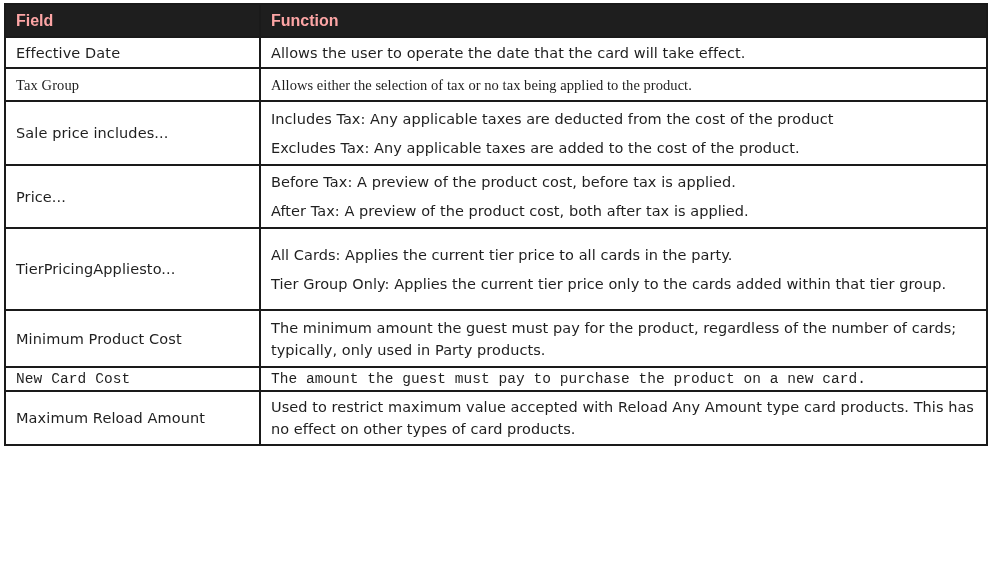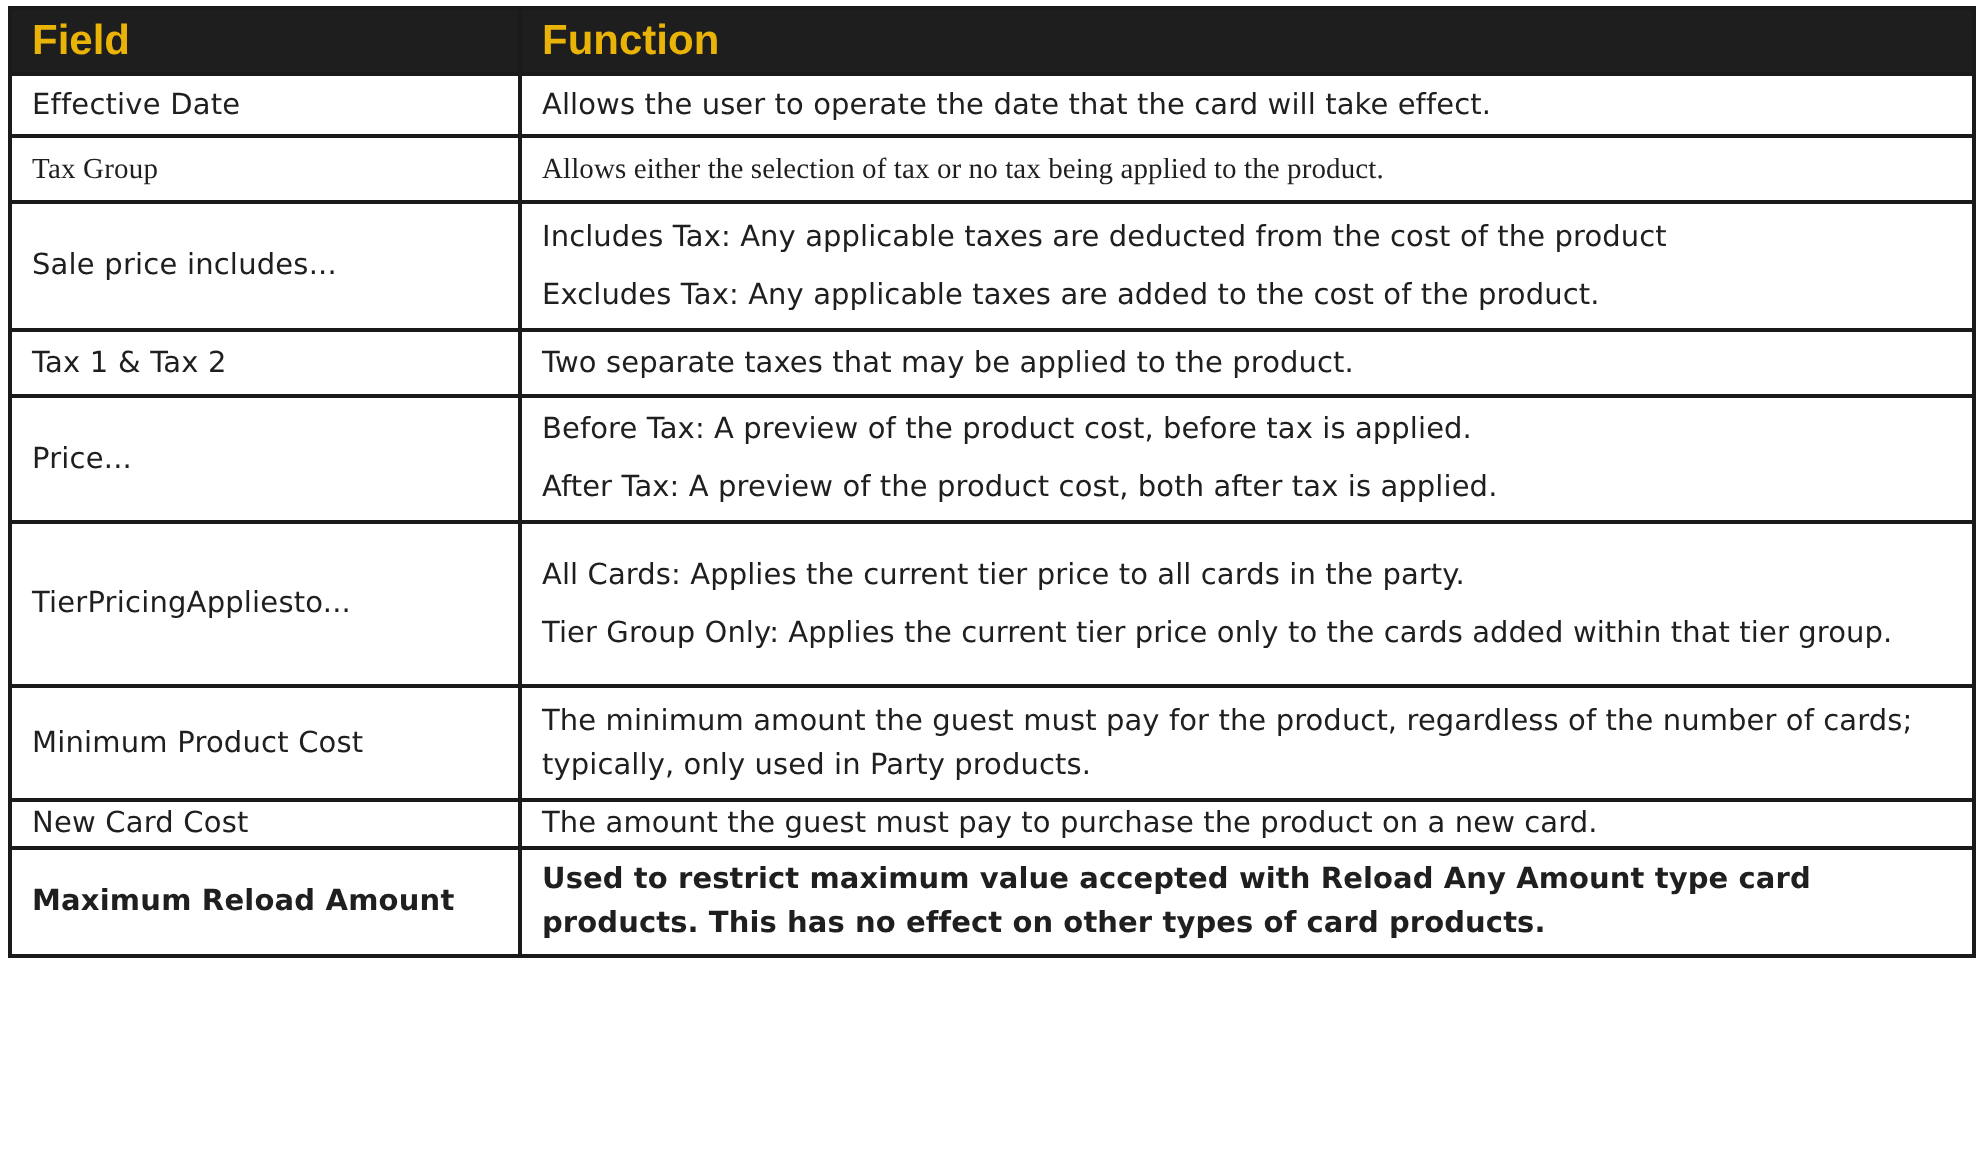--- a/index.html
+++ b/index.html
@@ -11,23 +11,23 @@
   }
   table.fields th, table.fields td {
     border: 2px solid #1a1a1a;
     padding: 0 10px;
     text-align: left;
     vertical-align: middle;
     font-size: 14.5px;
     line-height: 22px;
   }
   table.fields th {
-    background: #1e1e1e; color: #eab308;
+    background: #1e1e1e; color: #fca5a5;
     font-family: "Liberation Sans", sans-serif;
-    font-weight: bold; font-size: 21px;
+    font-weight: bold; font-size: 16px;
     height: 31px;
   }
   col.c1 { width: 255px; }
   col.c2 { width: 727px; }
   td .para { display: block; }
   td .para + .para { margin-top: 7px; }
   td.field { letter-spacing: 0.1px; }
   td.func { letter-spacing: 0.05px; }
 </style>
 </head>
@@ -57,52 +57,46 @@
           <span class="para">Allows either the selection of tax or no tax being applied to the product.</span>
         </td>
       </tr>
       <tr style="height: 64px;">
         <td class="field">Sale price includes...</td>
         <td class="func">
           <span class="para">Includes Tax: Any applicable taxes are deducted from the cost of the product</span>
           <span class="para">Excludes Tax: Any applicable taxes are added to the cost of the product.</span>
         </td>
       </tr>
-      <tr style="height: 33px;">
-        <td class="field">Tax 1 &amp; Tax 2</td>
-        <td class="func">
-          <span class="para">Two separate taxes that may be applied to the product.</span>
-        </td>
-      </tr>
       <tr style="height: 63px;">
         <td class="field">Price...</td>
         <td class="func">
           <span class="para">Before Tax: A preview of the product cost, before tax is applied.</span>
           <span class="para">After Tax: A preview of the product cost, both after tax is applied.</span>
         </td>
       </tr>
       <tr style="height: 82px;">
         <td class="field">TierPricingAppliesto...</td>
         <td class="func">
           <span class="para">All Cards: Applies the current tier price to all cards in the party.</span>
           <span class="para">Tier Group Only: Applies the current tier price only to the cards added within that tier group.</span>
         </td>
       </tr>
       <tr style="height: 57px;">
         <td class="field">Minimum Product Cost</td>
         <td class="func">
           <span class="para">The minimum amount the guest must pay for the product, regardless of the number of cards; typically, only used in Party products.</span>
         </td>
       </tr>
-      <tr style="height: 19px;">
+      <tr style="height: 19px; font-family: Liberation Mono, monospace;">
         <td class="field">New Card Cost</td>
         <td class="func">
           <span class="para">The amount the guest must pay to purchase the product on a new card.</span>
         </td>
       </tr>
-      <tr style="height: 54px; font-weight: bold;">
+      <tr style="height: 54px;">
         <td class="field">Maximum Reload Amount</td>
         <td class="func">
           <span class="para">Used to restrict maximum value accepted with Reload Any Amount type card products. This has no effect on other types of card products.</span>
         </td>
       </tr>
     </tbody>
 </table>
 
 </body></html>

